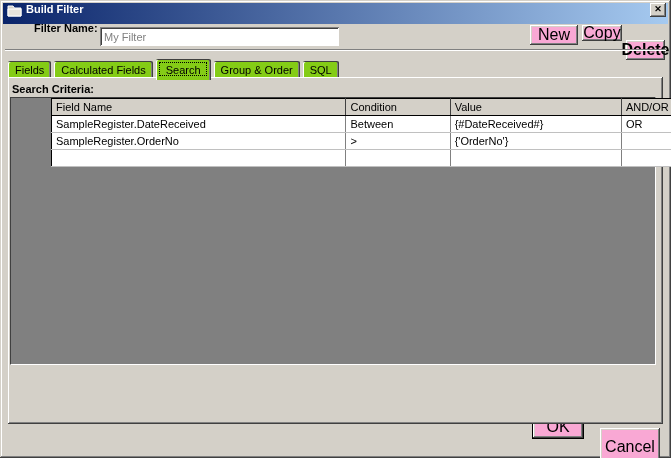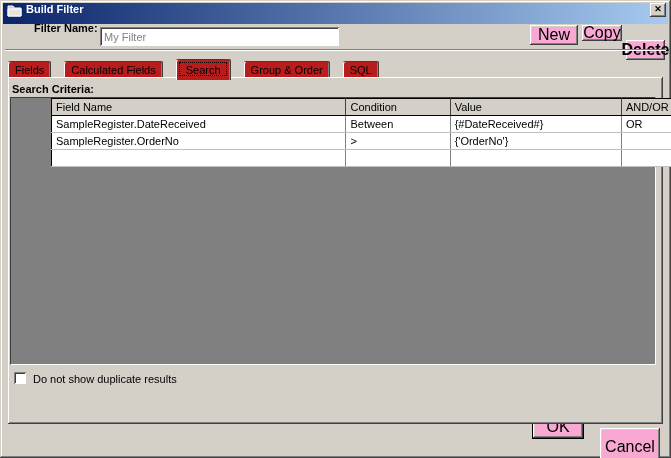--- a/index.html
+++ b/index.html
@@ -110,22 +110,22 @@
   }
 
   
   .tab-strip {
     position: absolute; left: 8px; top: 59px; height: 19px;
     display: flex; align-items: flex-end;
   }
   .tab {
     height: 17px;
     padding: 0 7px;
-    margin-right: 13px;
-    background: #b91c1c;
+    margin-right: 3px;
+    background: #84cc16;
     box-shadow:
       inset -1px 1px 0 #404040,
       inset 1px 1px 0 #FFFFFF,
       inset -2px 0 0 #808080;
     border-top-left-radius: 2px;
     border-top-right-radius: 2px;
     display: flex; align-items: center;
     white-space: nowrap;
     position: relative;
     z-index: 1;
@@ -297,22 +297,18 @@
           <tr>
             <td></td>
             <td></td>
             <td></td>
             <td></td>
           </tr>
         </tbody>
       </table>
     </div>
 
-    <div class="dup-row">
-      <span class="checkbox-box"></span>
-      <span>Do not show duplicate results</span>
-    </div>
   </div>
 
   <div class="btn default btn-ok">OK</div>
   <div class="btn btn-cancel">Cancel</div>
 
 </div>
 
 </body></html>

